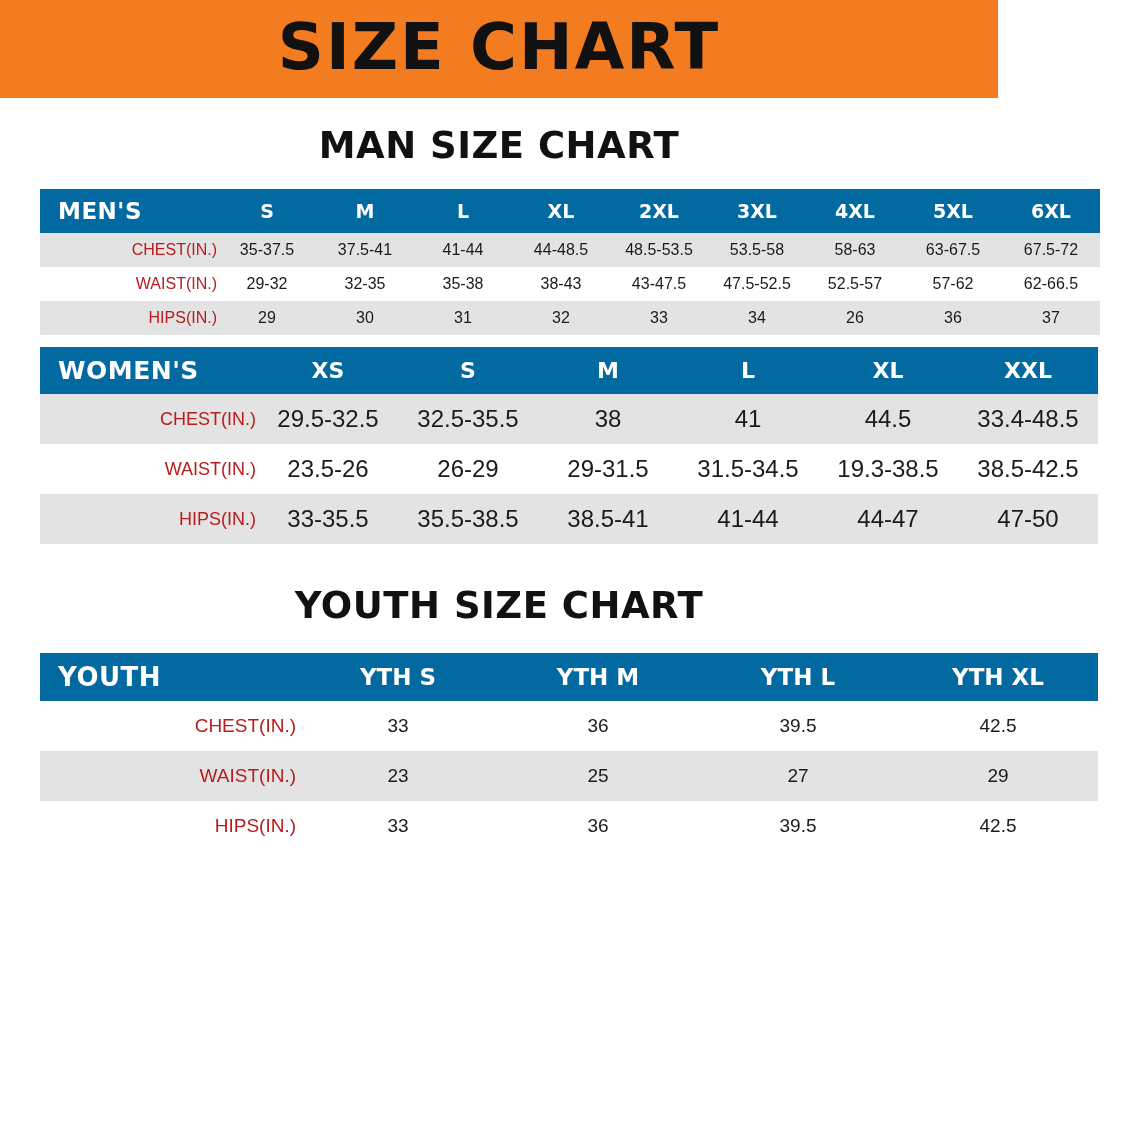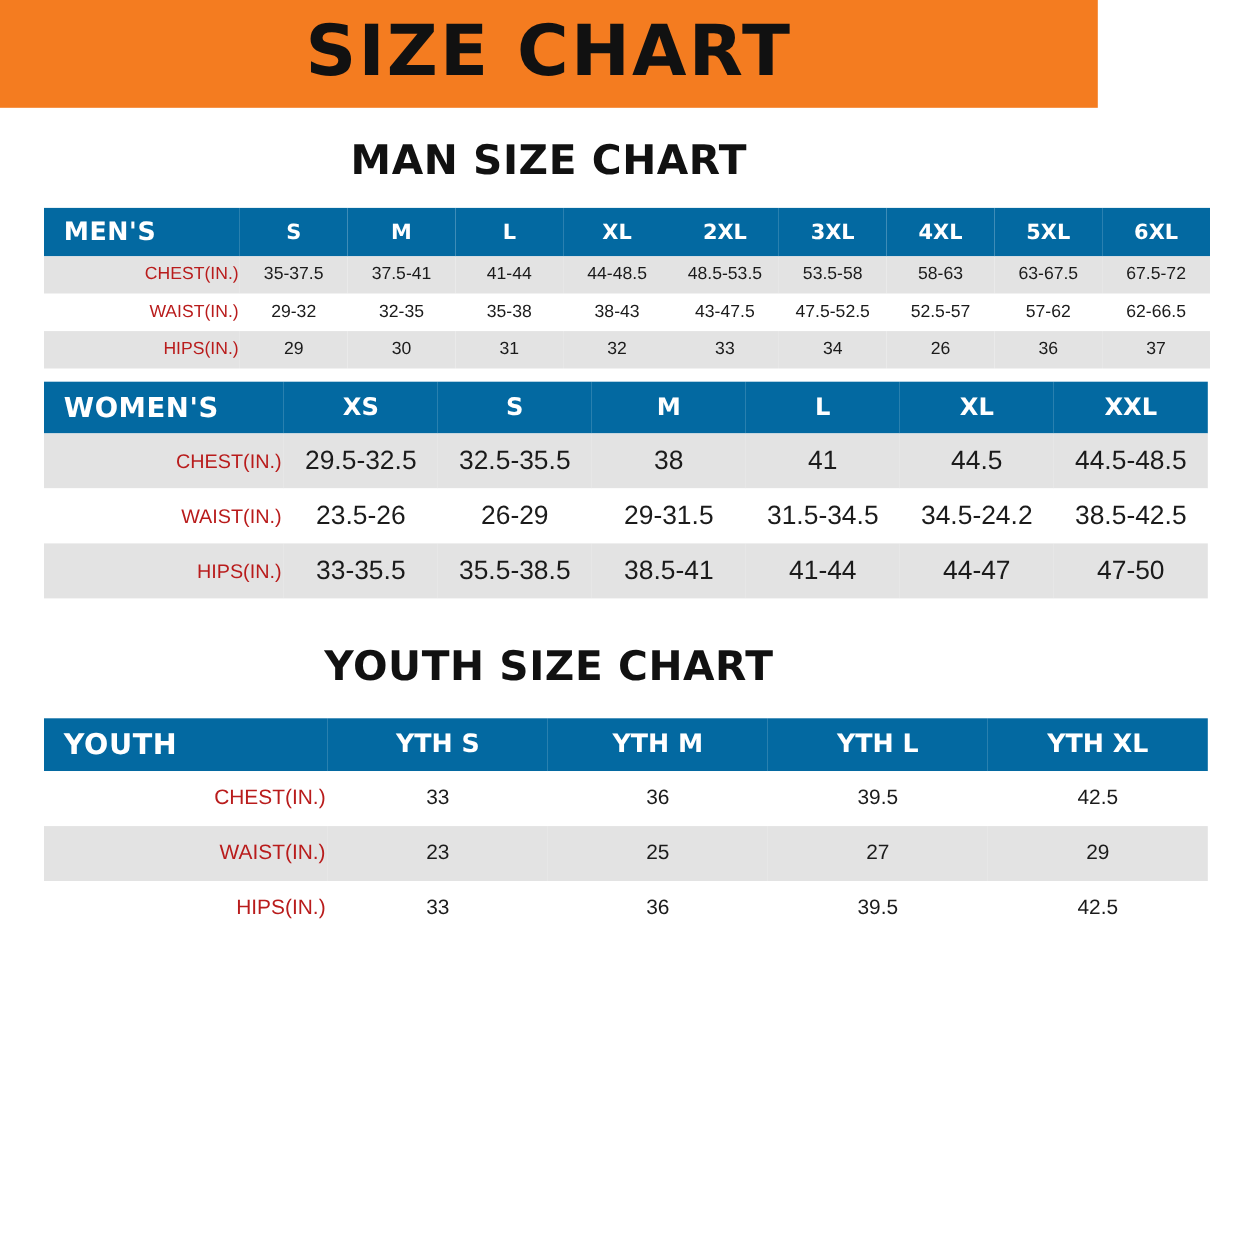--- a/index.html
+++ b/index.html
@@ -218,29 +218,29 @@
         </tr>
       </thead>
       <tbody>
         <tr class="shade">
           <td class="rowlabel">CHEST(IN.)</td>
           <td>29.5-32.5</td>
           <td>32.5-35.5</td>
           <td>38</td>
           <td>41</td>
           <td>44.5</td>
-          <td>44.5-48.5</td>
+          <td>33.4-48.5</td>
         </tr>
         <tr class="plain">
           <td class="rowlabel">WAIST(IN.)</td>
           <td>23.5-26</td>
           <td>26-29</td>
           <td>29-31.5</td>
           <td>31.5-34.5</td>
-          <td>34.5-24.2</td>
+          <td>19.3-38.5</td>
           <td>38.5-42.5</td>
         </tr>
         <tr class="shade">
           <td class="rowlabel">HIPS(IN.)</td>
           <td>33-35.5</td>
           <td>35.5-38.5</td>
           <td>38.5-41</td>
           <td>41-44</td>
           <td>44-47</td>
           <td>47-50</td>

